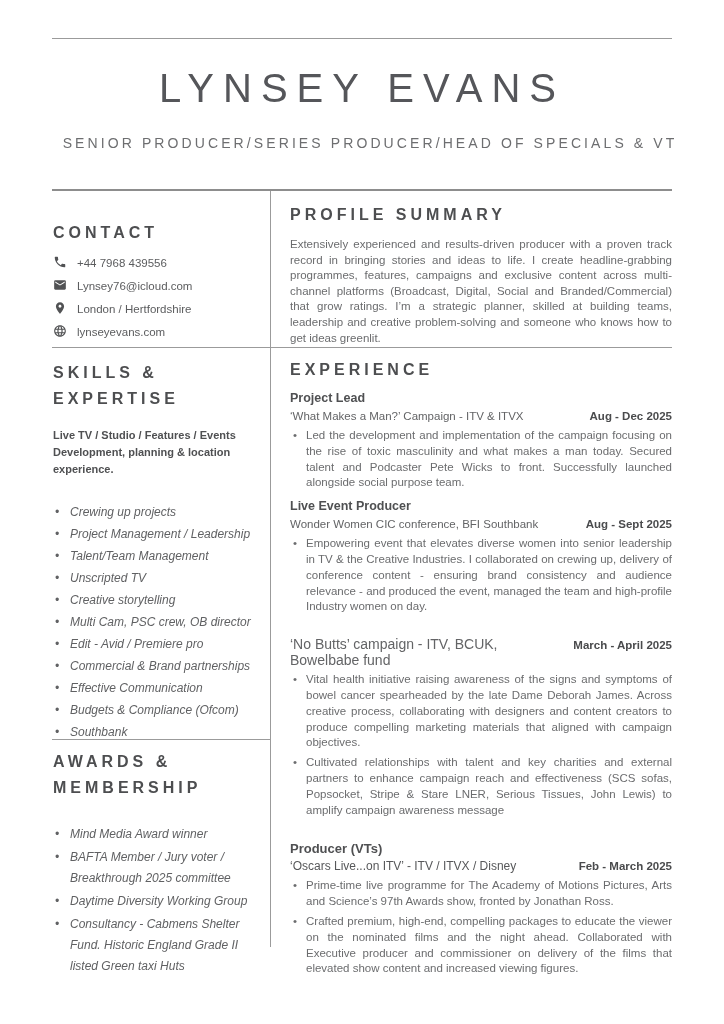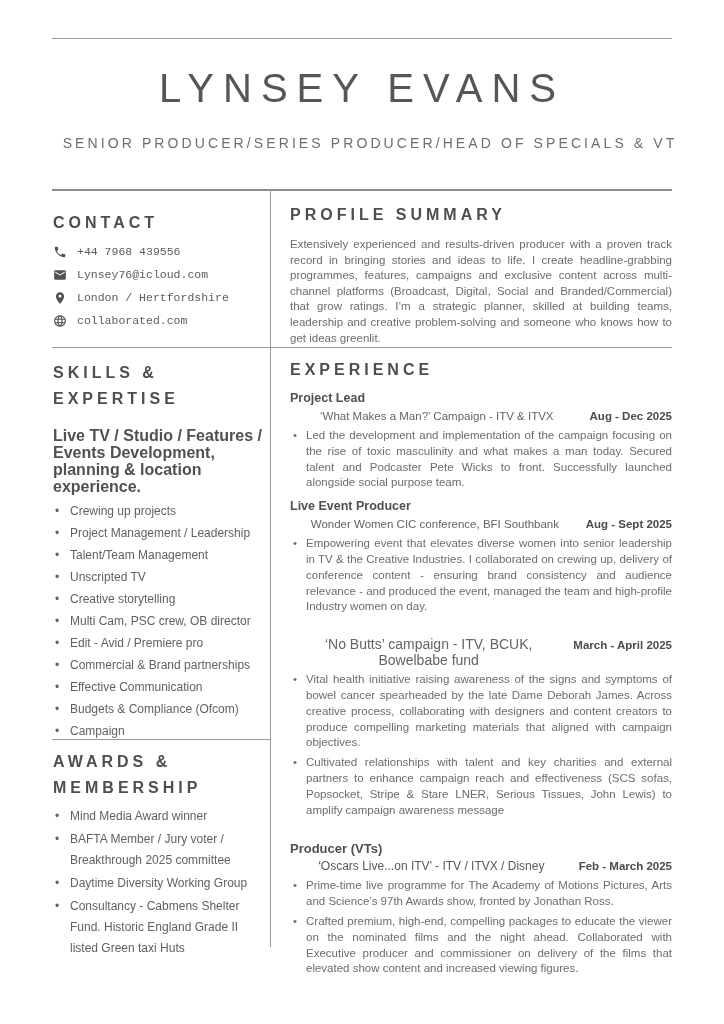--- a/index.html
+++ b/index.html
@@ -28,57 +28,57 @@
     font-size:14px;font-weight:400;letter-spacing:3.1px;color:#6d6e70;padding-left:16px;
   }
 
   
   h2{
     margin:0;font-size:16px;font-weight:bold;letter-spacing:4px;
     color:#4d4e50;line-height:26px;
   }
 
   section{position:absolute;}
-  #contact{left:53px;top:210px;width:210px;}
+  #contact{left:53px;top:220px;width:210px;}
   #skills{left:53px;top:360px;width:210px;}
   #awards{left:53px;top:749px;width:212px;}
   #profile{left:290px;top:202px;width:382px;}
   #experience{left:290px;top:357px;width:382px;}
 
   
   .contact-list{margin-top:9px;}
-  .citem{display:flex;align-items:flex-start;margin-bottom:9px;font-size:11.5px;color:#5b5c5e;font-family:Liberation Mono, monospace;}
+  .citem{display:flex;align-items:flex-end;margin-bottom:9px;font-size:11.5px;color:#5b5c5e;}
   .cicon{width:14px;height:14px;margin-right:10px;flex:0 0 auto;display:inline-flex;}
   .cicon svg{width:14px;height:14px;fill:#515254;}
 
   
   .intro{
-    margin:15px 0 0 0;font-size:16px;font-weight:bold;color:#4f5052;line-height:17px;
+    margin:15px 0 0 0;font-size:11px;font-weight:bold;color:#4f5052;line-height:17px;
   }
   ul{list-style:none;margin:0;padding:0;}
-  .dotlist{margin-top:5px;}
+  .dotlist{margin-top:23px;font-style:italic;}
   .dotlist li{
     position:relative;padding-left:17px;font-size:12px;color:#606163;line-height:22px;
   }
   .dotlist li::before{content:"\2022";position:absolute;left:2px;color:#606163;}
 
   
   .awards-list li{line-height:21px;margin-bottom:2px;}
 
   
   .profile-text{
     margin:9px 0 0 0;font-size:11.5px;line-height:15.6px;color:#6b6c6e;
     text-align:justify;
   }
 
   
   .job{margin-top:7px;}
   .job h3{margin:0;font-size:12.5px;font-weight:bold;color:#4f5052;line-height:17px;}
   .orgline{display:flex;align-items:baseline;margin-top:1px;}
-  .org{flex:1 1 auto;font-size:11.5px;color:#636466;line-height:16px;text-align:center;}
+  .org{flex:1 1 auto;font-size:11.5px;color:#636466;line-height:16px;}
   .dates{flex:0 0 auto;margin-left:6px;font-size:11.5px;font-weight:bold;color:#4a4b4d;white-space:nowrap;}
   .job ul{margin-top:4px;}
   .job li{
     position:relative;padding-left:16px;font-size:11.5px;line-height:15.8px;
     color:#6b6c6e;text-align:justify;margin-bottom:4px;
   }
   .job li::before{content:"\2022";position:absolute;left:3px;color:#6b6c6e;}
 
   .job-3{margin-top:21px;}
   .job-3 h3{font-size:13px;}
@@ -128,40 +128,40 @@
             </svg>
         </span>
         <span>London / Hertfordshire</span>
       </div>
       <div class="citem">
         <span class="cicon">
           <svg viewBox="0 0 24 24">
               <path d="M11.99 2C6.47 2 2 6.48 2 12s4.47 10 9.99 10C17.52 22 22 17.52 22 12S17.52 2 11.99 2zm6.93 6h-2.95c-.32-1.25-.78-2.45-1.38-3.56 1.84.63 3.37 1.91 4.33 3.56zM12 4.04c.83 1.2 1.48 2.53 1.91 3.96h-3.82c.43-1.43 1.08-2.76 1.91-3.96zM4.26 14C4.1 13.36 4 12.69 4 12s.1-1.36.26-2h3.38c-.08.66-.14 1.32-.14 2 0 .68.06 1.34.14 2H4.26zm.82 2h2.95c.32 1.25.78 2.45 1.38 3.56-1.84-.63-3.37-1.9-4.33-3.56zm2.95-8H5.08c.96-1.66 2.49-2.93 4.33-3.56C8.81 5.55 8.35 6.75 8.03 8zM12 19.96c-.83-1.2-1.48-2.53-1.91-3.96h3.82c-.43 1.43-1.08 2.76-1.91 3.96zM14.34 14H9.66c-.09-.66-.16-1.32-.16-2 0-.68.07-1.35.16-2h4.68c.09.65.16 1.32.16 2 0 .68-.07 1.34-.16 2zm.25 5.56c.6-1.11 1.06-2.31 1.38-3.56h2.95c-.96 1.65-2.49 2.93-4.33 3.56zM16.36 14c.08-.66.14-1.32.14-2 0-.68-.06-1.34-.14-2h3.38c.16.64.26 1.31.26 2s-.1 1.36-.26 2h-3.38z"></path>
             </svg>
         </span>
-        <span>collaborated.com</span>
+        <span>lynseyevans.com</span>
       </div>
     </div>
   </section>
 
   <section id="skills">
     <h2>SKILLS &amp; EXPERTISE</h2>
     <p class="intro">Live TV / Studio / Features / Events Development, planning &amp; location experience.</p>
     <ul class="dotlist">
       <li>Crewing up projects</li>
       <li>Project Management / Leadership</li>
       <li>Talent/Team Management</li>
       <li>Unscripted TV</li>
       <li>Creative storytelling</li>
       <li>Multi Cam, PSC crew, OB director</li>
       <li>Edit - Avid / Premiere pro</li>
       <li>Commercial &amp; Brand partnerships</li>
       <li>Effective Communication</li>
       <li>Budgets &amp; Compliance (Ofcom)</li>
-      <li>Campaign</li>
+      <li>Southbank</li>
     </ul>
   </section>
 
   <section id="awards">
     <h2>AWARDS &amp; MEMBERSHIP</h2>
     <ul class="dotlist awards-list">
       <li>Mind Media Award winner</li>
       <li>BAFTA Member / Jury voter / Breakthrough 2025 committee</li>
       <li>Daytime Diversity Working Group</li>
       <li>Consultancy - Cabmens Shelter Fund. Historic England Grade II listed Green taxi Huts</li>

